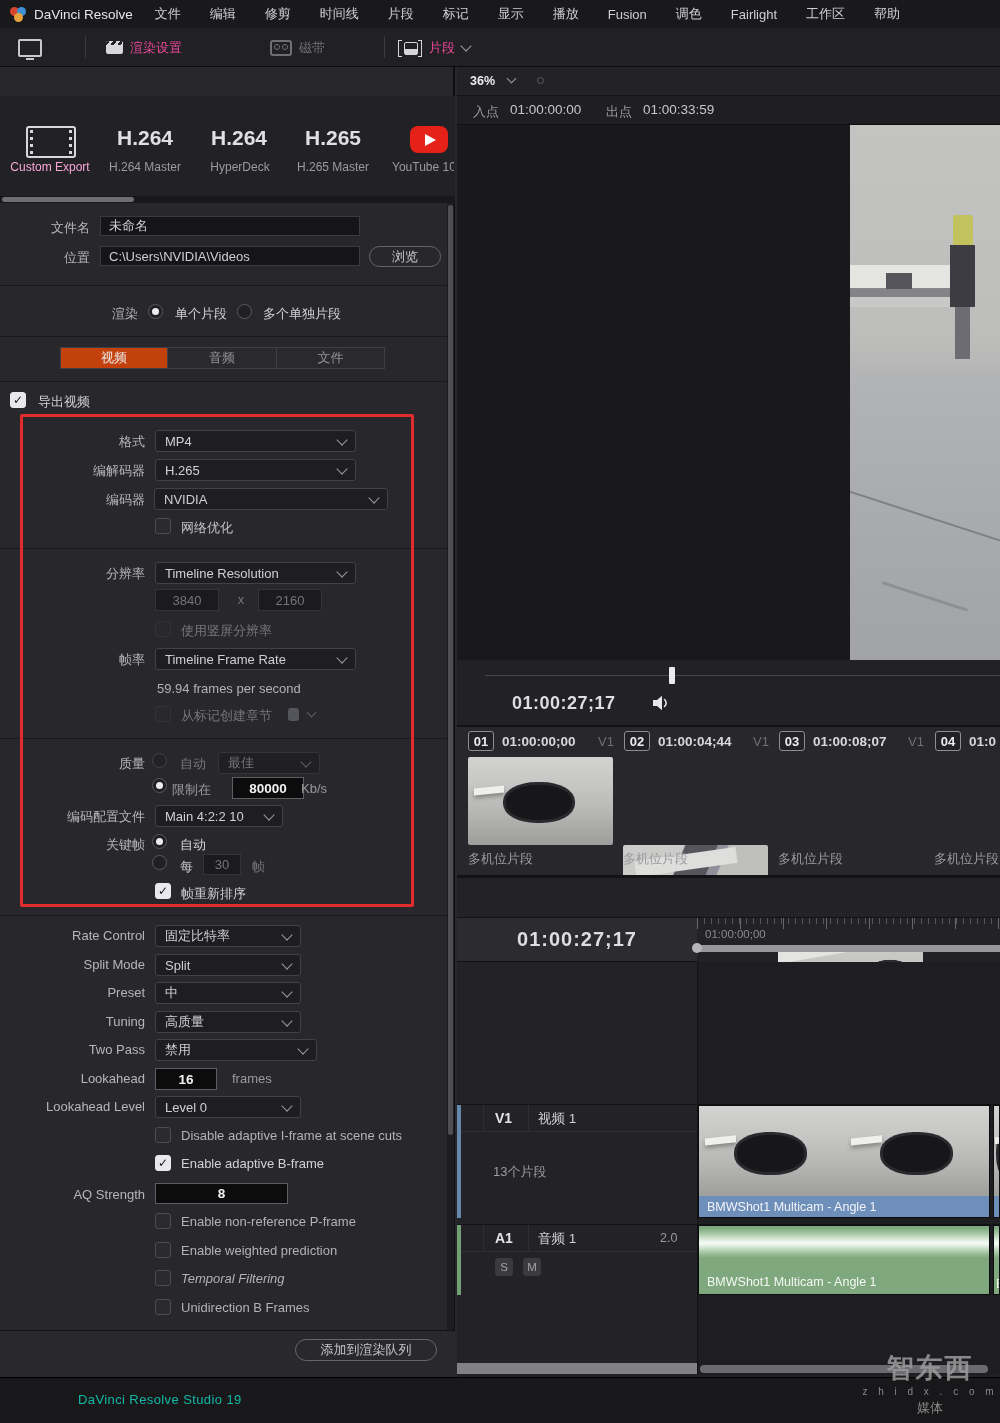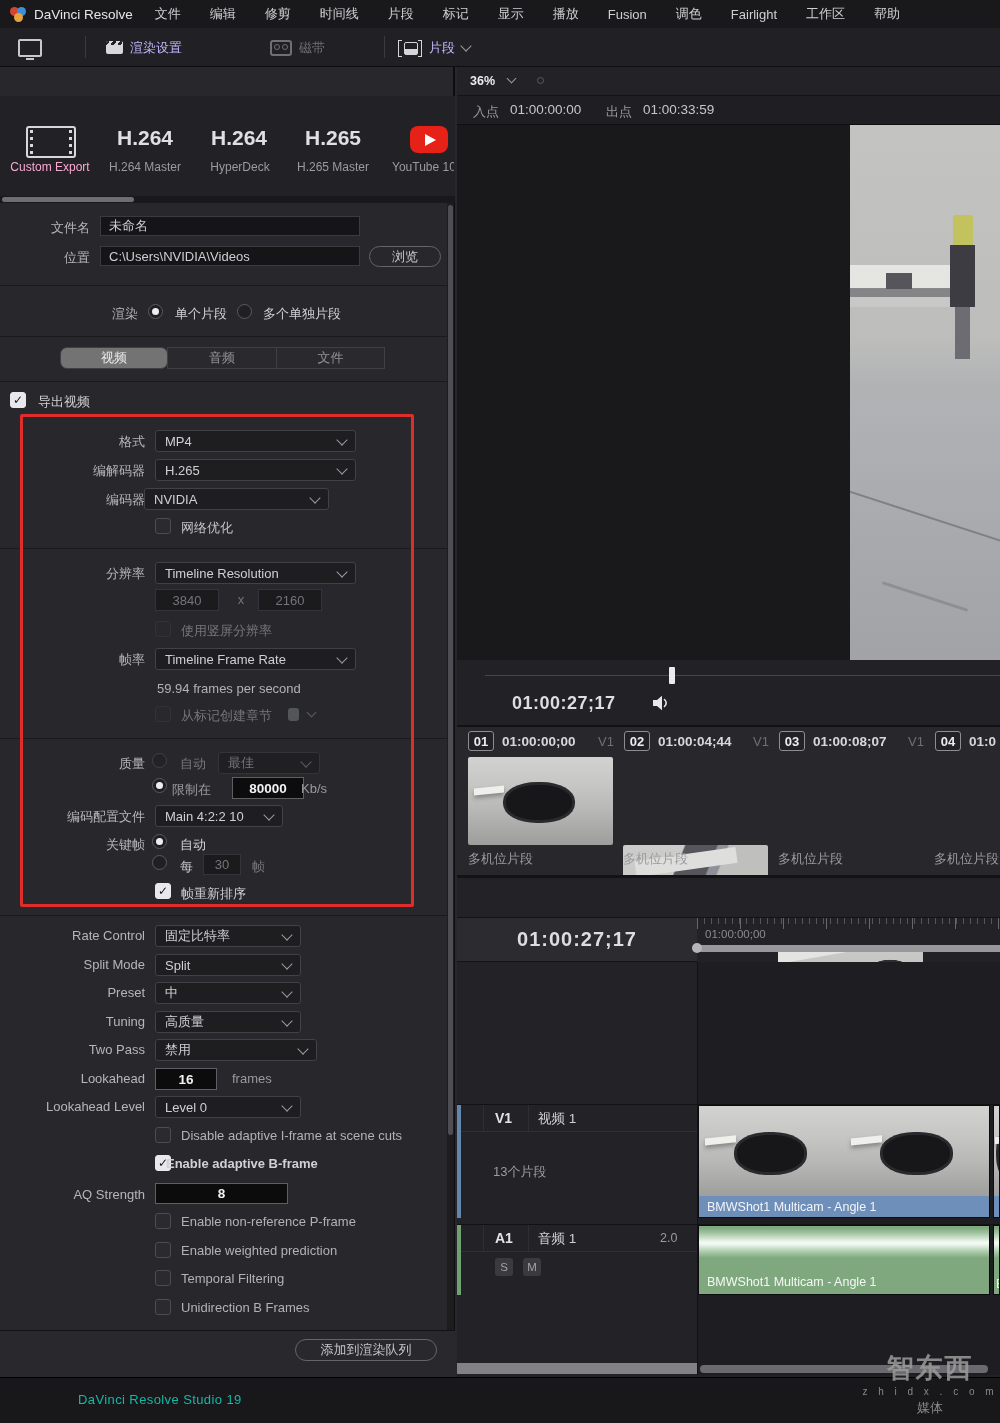--- a/index.html
+++ b/index.html
@@ -9,21 +9,21 @@
   .txt{white-space:nowrap;}
   
   .menubar{left:0;top:0;width:1000px;height:28px;background:#19191c;display:flex;align-items:center;padding-left:10px;}
   .menubar .app{color:#e6e6e8;font-size:13.5px;margin:0 22px 0 8px;}
   .menubar .mi{color:#cfcfd2;font-size:13px;margin-right:29px;}
   .dvlogo{width:16px;height:16px;position:relative;flex:0 0 16px;}
   .dvlogo i{position:absolute;width:9px;height:9px;border-radius:50%;}
   
   .toolbar{left:0;top:28px;width:1000px;height:39px;background:#212125;border-bottom:1px solid #0e0e10;}
   .tdiv{width:1px;height:22px;background:#3a3a3f;top:8px;}
-  .tbtn{display:flex;align-items:center;gap:7px;color:#c4b5fd;font-size:13px;height:39px;}
+  .tbtn{display:flex;align-items:center;gap:7px;color:#ec4899;font-size:13px;height:39px;}
   .monitor{width:20px;height:14px;border:2px solid #c9c9cc;border-radius:2px;position:relative;}
   .monitor::after{content:"";position:absolute;left:6px;right:6px;bottom:-5px;height:2px;background:#c9c9cc;}
   .clap{width:17px;height:13px;background:#d8d8da;border-radius:2px;position:relative;overflow:hidden;}
   .clap::before{content:"";position:absolute;left:0;top:0;right:0;height:4px;background:repeating-linear-gradient(120deg,#222 0 3px,#d8d8da 3px 6px);}
   .tape{width:18px;height:12px;border:2px solid #6f6f74;border-radius:3px;position:relative;}
   .tape::before,.tape::after{content:"";position:absolute;top:2px;width:4px;height:4px;border:1px solid #6f6f74;border-radius:50%;}
   .tape::before{left:2px;}.tape::after{right:2px;}
   .clipicon{width:24px;height:15px;position:relative;color:#d6d6d9;font-size:12px;}
   .clipicon::before{content:"";position:absolute;left:6px;top:2px;width:12px;height:11px;border:1.5px solid #d6d6d9;border-radius:2px;background:linear-gradient(180deg,transparent 55%,#d6d6d9 56%);}
   .clipicon i{position:absolute;top:0;width:3px;height:15px;border:1.5px solid #d6d6d9;}
@@ -63,21 +63,21 @@
   .cb{width:16px;height:16px;border-radius:3px;background:#2b2b2f;border:1px solid #4c4c52;}
   .cb.dim{opacity:.5;border-color:#3d3d43;}
   .cb.on{background:#e9e9eb;border-color:#e9e9eb;display:flex;align-items:center;justify-content:center;}
   .cb.on::after{content:"✓";color:#151517;font-size:12px;font-weight:bold;line-height:1;}
   .clabel{font-size:13px;color:#c2c2c6;}
   .clabel.dim{color:#75757a;}
   .clabel.bright{color:#d2d2d6;}
   .rlabel{font-size:13px;color:#d2d2d5;}
   .redbox{left:20px;top:414px;width:394px;height:493px;border:3px solid #e12c2c;border-radius:2px;pointer-events:none;}
   .tab{height:22px;border:1px solid #3f3f44;background:#2a2a2e;color:#929297;font-size:13px;display:flex;align-items:center;justify-content:center;}
-  .tab.active{background:#737373;color:#ececee;border-radius:7px;}
+  .tab.active{background:#c2410c;color:#ececee;}
   .marker{width:11px;height:13px;background:#63636b;border-radius:3px;opacity:.75;}
   .vscroll{left:447px;top:203px;width:7px;height:1127px;background:#1d1d20;}
   .vthumb{left:448px;top:205px;width:5px;height:930px;background:#4e4e54;border-radius:3px;}
   .botbar{left:0;top:1330px;width:455px;height:47px;background:#29292d;border-top:1px solid #131315;}
   
   .rpanel{left:457px;top:67px;width:543px;height:1310px;background:#222226;}
   .vtoolbar{left:457px;top:67px;width:543px;height:29px;background:#232327;border-bottom:1px solid #141417;}
   .inout{left:457px;top:96px;width:543px;height:29px;background:#1f1f23;border-bottom:1px solid #0f0f11;}
   .ioL{color:#9a9a9f;font-size:13px;}
   .ioV{color:#c6c6ca;font-size:13.5px;}
@@ -252,21 +252,21 @@
   <div class="abs dd" style="left:155px;top:430px;width:201px;">
       <span>MP4</span>
       <span class="chev"></span>
     </div>
   <div class="abs flbl txt" style="top:462px;">编解码器</div>
   <div class="abs dd" style="left:155px;top:459px;width:201px;">
       <span>H.265</span>
       <span class="chev"></span>
     </div>
   <div class="abs flbl txt" style="top:491px;">编码器</div>
-  <div class="abs dd" style="left:144px;top:488px;width:185px;">
+  <div class="abs dd" style="left:154px;top:488px;width:234px;">
       <span>NVIDIA</span>
       <span class="chev"></span>
     </div>
   <div class="abs cb" style="left:155px;top:518px;"></div>
   <div class="abs clabel txt" style="left:181px;top:519px;">网络优化</div>
 
   <div class="abs secline" style="top:548px;"></div>
 
   <div class="abs flbl txt" style="top:565px;">分辨率</div>
   <div class="abs dd" style="left:155px;top:562px;width:201px;">
@@ -361,31 +361,31 @@
   <div class="abs clabel txt" style="left:232px;top:1071px;color:#9a9a9e;">frames</div>
   <div class="abs flbl txt" style="top:1099px;">Lookahead Level</div>
   <div class="abs dd" style="left:155px;top:1096px;width:146px;">
       <span>Level 0</span>
       <span class="chev"></span>
     </div>
 
   <div class="abs cb" style="left:155px;top:1127px;"></div>
   <div class="abs clabel txt" style="left:181px;top:1128px;color:#b2b2b6;">Disable adaptive I-frame at scene cuts</div>
   <div class="abs cb on" style="left:155px;top:1155px;"></div>
-  <div class="abs clabel bright txt" style="left:166px;top:1156px;font-weight:bold;">Enable adaptive B-frame</div>
+  <div class="abs clabel bright txt" style="left:181px;top:1156px;">Enable adaptive B-frame</div>
   <div class="abs flbl txt" style="top:1187px;">AQ Strength</div>
   <div class="abs inp bright" style="left:155px;top:1183px;width:133px;height:21px;">
       <span>8</span>
     </div>
   <div class="abs cb" style="left:155px;top:1213px;"></div>
   <div class="abs clabel txt" style="left:181px;top:1214px;color:#b2b2b6;">Enable non-reference P-frame</div>
   <div class="abs cb" style="left:155px;top:1242px;"></div>
   <div class="abs clabel txt" style="left:181px;top:1243px;color:#b2b2b6;">Enable weighted prediction</div>
   <div class="abs cb" style="left:155px;top:1270px;"></div>
-  <div class="abs clabel txt" style="left:181px;top:1271px;color:#b2b2b6;">Temporal Filtering</div>
+  <div class="abs clabel txt" style="left:181px;top:1271px;color:#b2b2b6;font-style:italic;">Temporal Filtering</div>
   <div class="abs cb" style="left:155px;top:1299px;"></div>
   <div class="abs clabel txt" style="left:181px;top:1300px;color:#b2b2b6;">Unidirection B Frames</div>
 
   <div class="abs botbar"></div>
   <div class="abs pill" style="left:295px;top:1339px;width:142px;height:22px;">
       <span>添加到渲染队列</span>
     </div>
 
   <div class="abs vscroll"></div>
   <div class="abs vthumb"></div>

